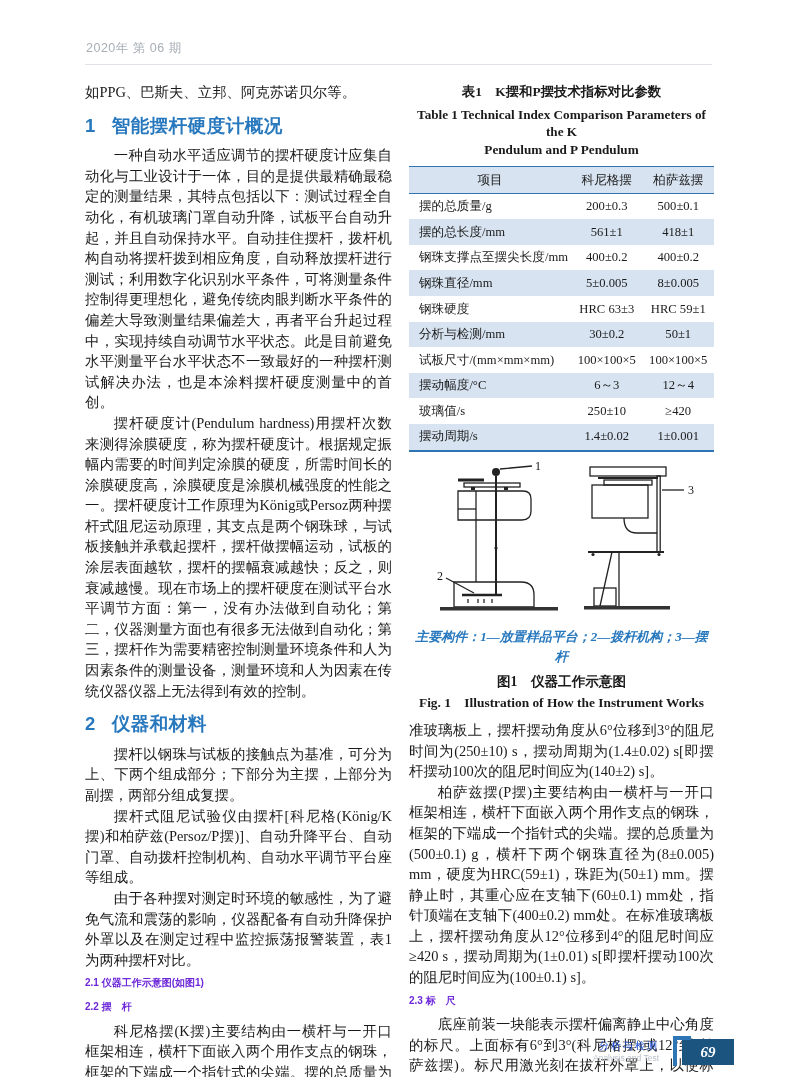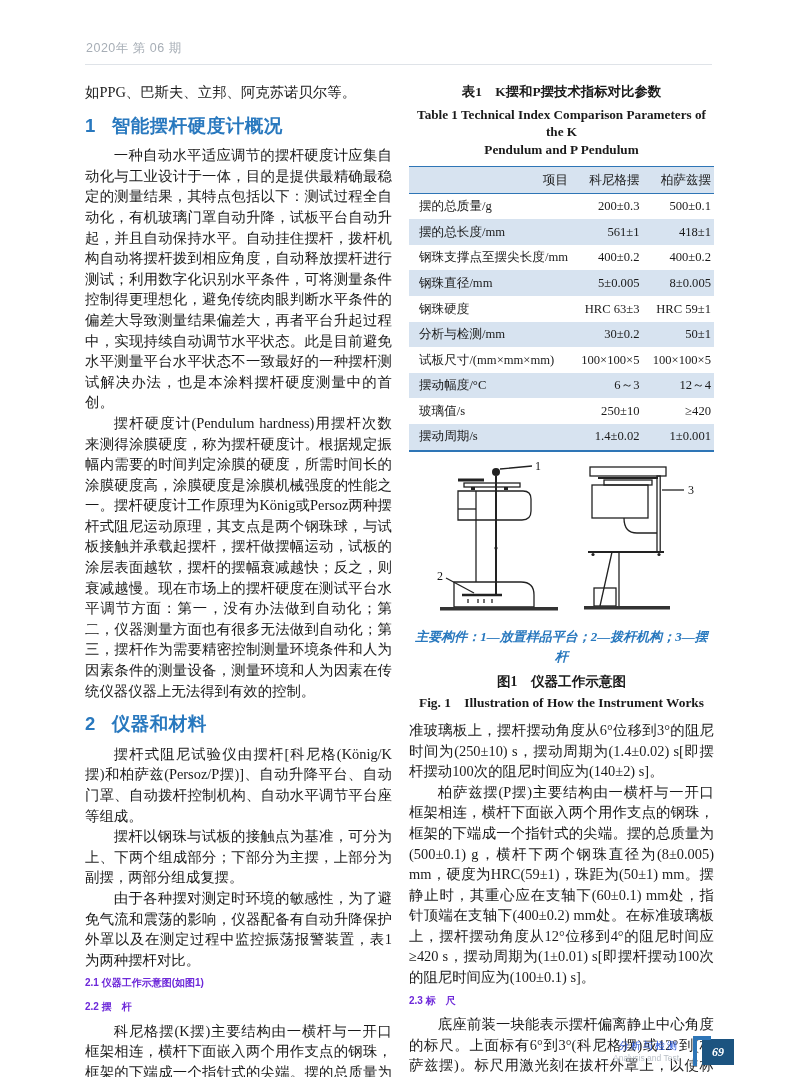--- a/index.html
+++ b/index.html
@@ -30,43 +30,43 @@
   .h-sub { color:#6d28d9; font-family:"Liberation Sans","DejaVu Sans",sans-serif;
     font-size:10px; font-weight:bold; margin:3px 0 3px 0; }
 
   
   .tbl-title-zh { text-align:center; font-weight:bold; font-size:13.4px; margin:0 0 3px 0; }
   .tbl-title-en { text-align:center; font-weight:bold; font-size:13.2px; line-height:1.35; margin:0; }
   table.data { width:100%; border-collapse:collapse; margin-top:7px; font-size:12.6px;
     border-bottom:2px solid #2e75b6; }
   table.data thead tr { background:#d7e3f0; }
   table.data thead { border-top:1.8px solid #2e75b6; border-bottom:1.2px solid #2e75b6; }
-  table.data th, table.data td { padding:2.5px 3px; text-align:right; font-weight:normal; white-space:nowrap; }
+  table.data th, table.data td { padding:2.5px 3px; text-align:center; font-weight:normal; white-space:nowrap; }
   table.data td.cell-left, table.data th.cell-left { text-align:left; padding-left:10px; }
   table.data tbody tr:nth-child(even) { background:#d7e3f0; }
 
   
   .figure { margin-top:8px; }
   .figure svg { display:block; margin:0 auto; }
   .fig-legend { color:#2878be; font-style:italic; font-weight:bold; font-size:13px;
     text-align:center; margin-top:7px; }
   .fig-cap-zh { text-align:center; font-weight:bold; font-size:13.6px; margin-top:4px; }
   .fig-cap-en { text-align:center; font-weight:bold; font-size:13.4px; margin-top:1px; margin-bottom:6px; }
 
   
   .footer { position:absolute; right:60px; bottom:12px; display:flex; align-items:flex-start; }
   .foot-text { text-align:right; margin-right:14px; padding-top:3px; }
   .foot-zh { font-size:10px; color:#1d4ed8; letter-spacing:2px;
     font-family:"Liberation Sans","DejaVu Sans",sans-serif; }
   .foot-en { font-size:8.5px; color:#b9bfc6; font-family:"Liberation Sans","DejaVu Sans",sans-serif; }
   .pagebox-wrap { position:relative; padding-left:9px; padding-top:3px; }
   .pagebox-wrap::before { content:""; position:absolute; left:0; top:0; width:4px; height:30px; background:#2e75b6; }
   .pagebox-wrap::after { content:""; position:absolute; left:0; top:0; width:18px; height:4px; background:#2e75b6; }
-  .pagebox { width:32px; height:26px; background:#1c5480; color:#fff; font-style:italic;
-    font-weight:bold; font-size:12px; display:flex; align-items:center; justify-content:center;
+  .pagebox { width:52px; height:26px; background:#1c5480; color:#fff; font-style:italic;
+    font-weight:bold; font-size:15px; display:flex; align-items:center; justify-content:center;
     font-family:"Liberation Serif","DejaVu Serif",serif; }
 </style>
 </head>
 <body>
 
 <div class="page">
 
   <div class="run-head left">2020年  第 06 期</div>
   <div class="head-rule"></div>
 
@@ -77,22 +77,22 @@
       <span class="num">1</span><span>智能摆杆硬度计概况</span>
     </div>
 
     <p class="para">一种自动水平适应调节的摆杆硬度计应集自动化与工业设计于一体，目的是提供最精确最稳定的测量结果，其特点包括以下：测试过程全自动化，有机玻璃门罩自动升降，试板平台自动升起，并且自动保持水平。自动挂住摆杆，拨杆机构自动将摆杆拨到相应角度，自动释放摆杆进行测试；利用数字化识别水平条件，可将测量条件控制得更理想化，避免传统肉眼判断水平条件的偏差大导致测量结果偏差大，再者平台升起过程中，实现持续自动调节水平状态。此是目前避免水平测量平台水平状态不一致最好的一种摆杆测试解决办法，也是本涂料摆杆硬度测量中的首创。</p>
     <p class="para">摆杆硬度计(Pendulum hardness)用摆杆次数来测得涂膜硬度，称为摆杆硬度计。根据规定振幅内需要的时间判定涂膜的硬度，所需时间长的涂膜硬度高，涂膜硬度是涂膜机械强度的性能之一。摆杆硬度计工作原理为König或Persoz两种摆杆式阻尼运动原理，其支点是两个钢珠球，与试板接触并承载起摆杆，摆杆做摆幅运动，试板的涂层表面越软，摆杆的摆幅衰减越快；反之，则衰减越慢。现在市场上的摆杆硬度在测试平台水平调节方面：第一，没有办法做到自动化；第二，仪器测量方面也有很多无法做到自动化；第三，摆杆作为需要精密控制测量环境条件和人为因素条件的测量设备，测量环境和人为因素在传统仪器仪器上无法得到有效的控制。</p>
 
     <div class="h-section">
       <span class="num">2</span><span>仪器和材料</span>
     </div>
 
+    <p class="para">摆杆以钢珠与试板的接触点为基准，可分为上、下两个组成部分；下部分为主摆，上部分为副摆，两部分组成复摆。</p>
     <p class="para">摆杆式阻尼试验仪由摆杆[科尼格(König/K摆)和柏萨兹(Persoz/P摆)]、自动升降平台、自动门罩、自动拨杆控制机构、自动水平调节平台座等组成。</p>
-    <p class="para">摆杆以钢珠与试板的接触点为基准，可分为上、下两个组成部分；下部分为主摆，上部分为副摆，两部分组成复摆。</p>
     <p class="para">由于各种摆对测定时环境的敏感性，为了避免气流和震荡的影响，仪器配备有自动升降保护外罩以及在测定过程中监控振荡报警装置，表1为两种摆杆对比。</p>
 
     <div class="h-sub">2.1  仪器工作示意图(如图1)</div>
     <div class="h-sub">2.2  摆　杆</div>
 
     <p class="para">科尼格摆(K摆)主要结构由一横杆与一开口框架相连，横杆下面嵌入两个用作支点的钢珠，框架的下端成一个指针式的尖端。摆的总质量为(200±0.2) g，横杆下两个钢珠直径为(5±0.005) mm，硬度为HRC(63±3)，珠距为(30±0.2)mm。可通过移动与横杆垂直连接杆上的滑动重锤来调节摆的固有摆动周期。在标</p>
   </div>
 
   <div class="col col-right">
 

